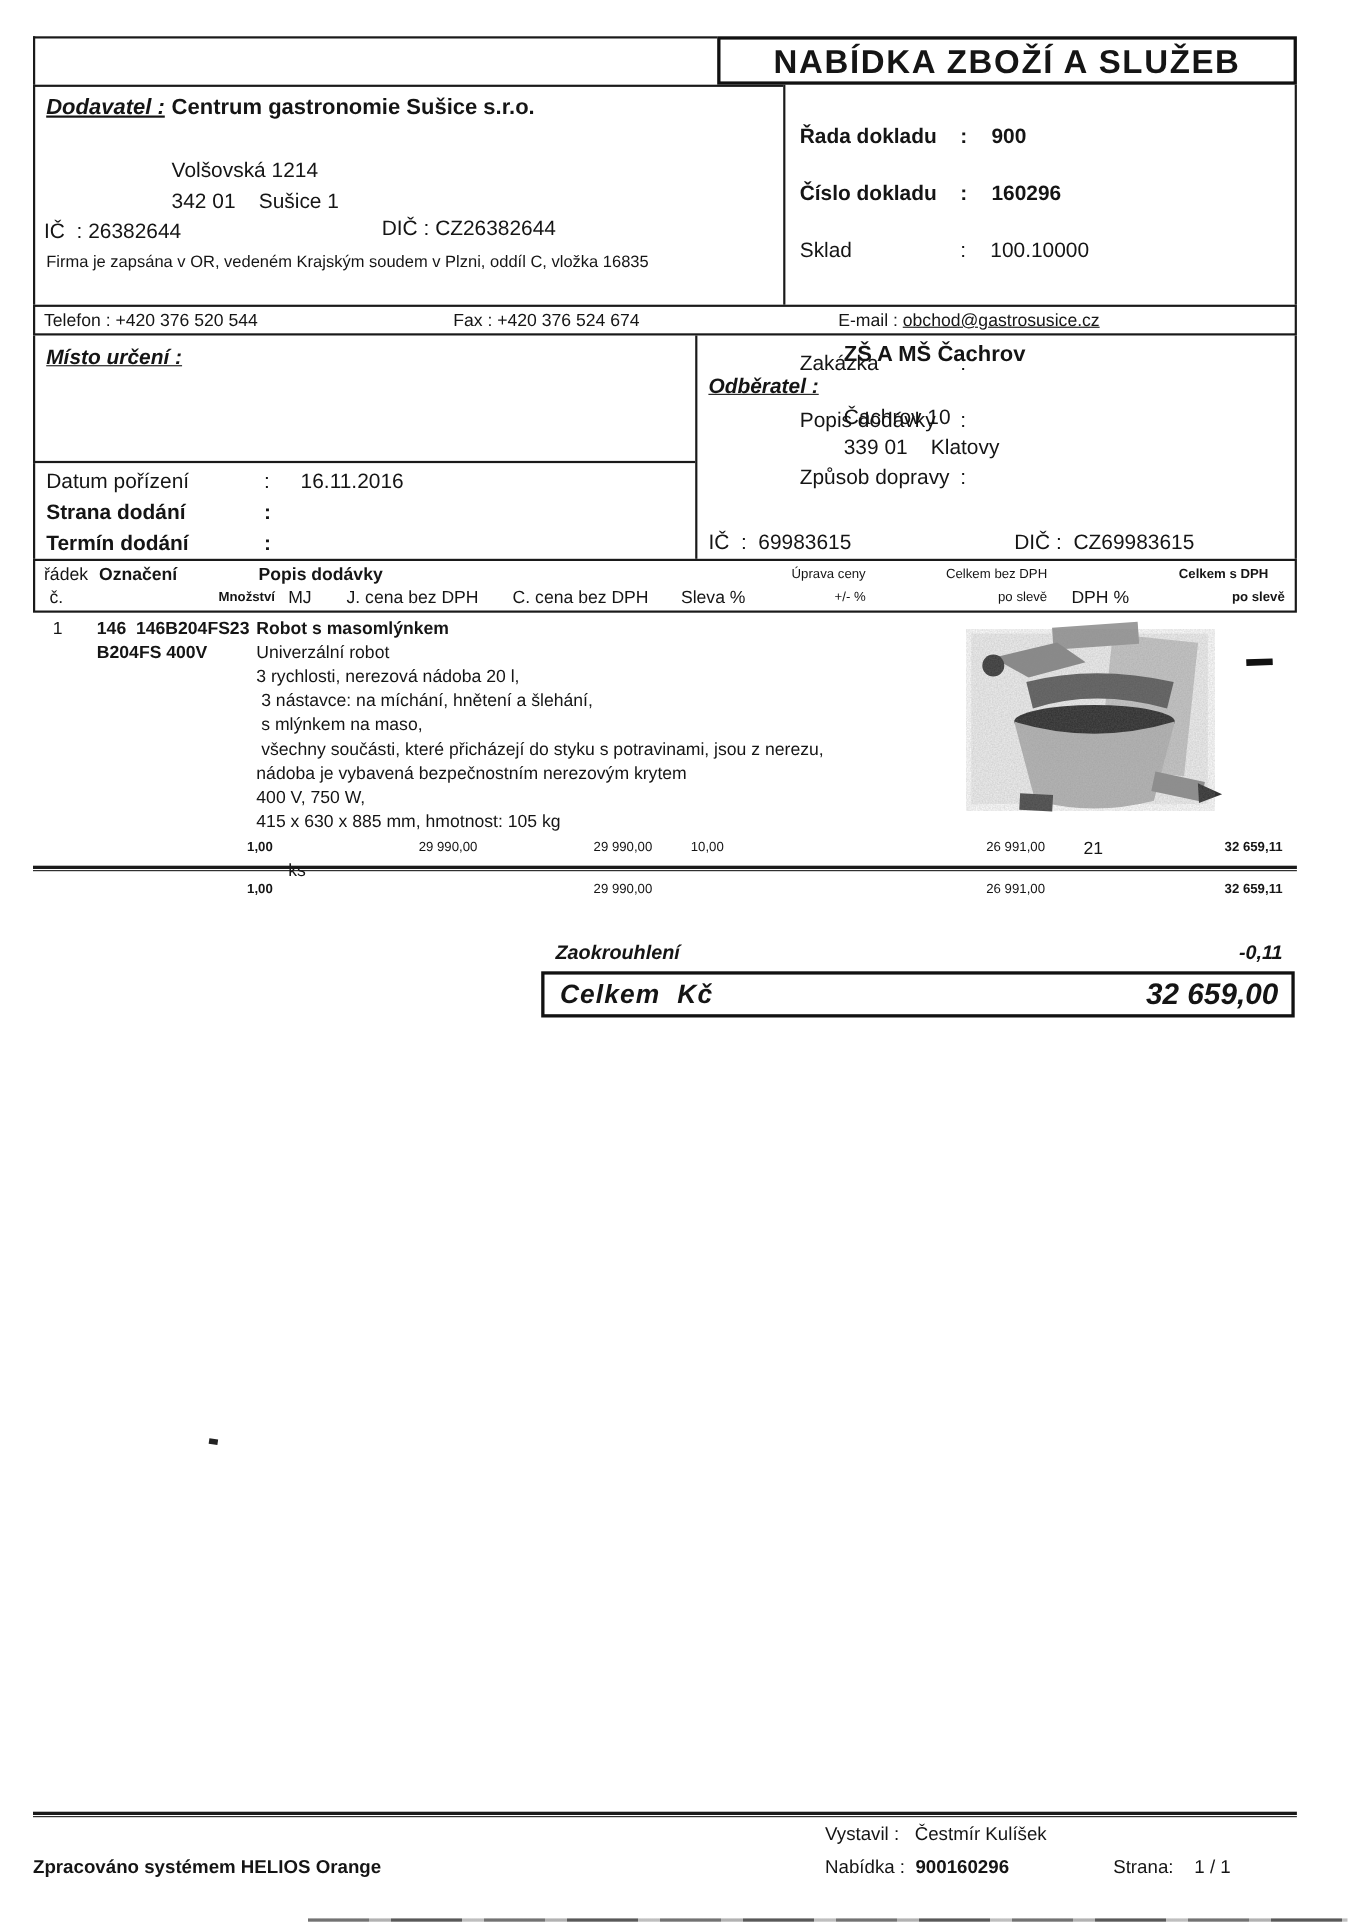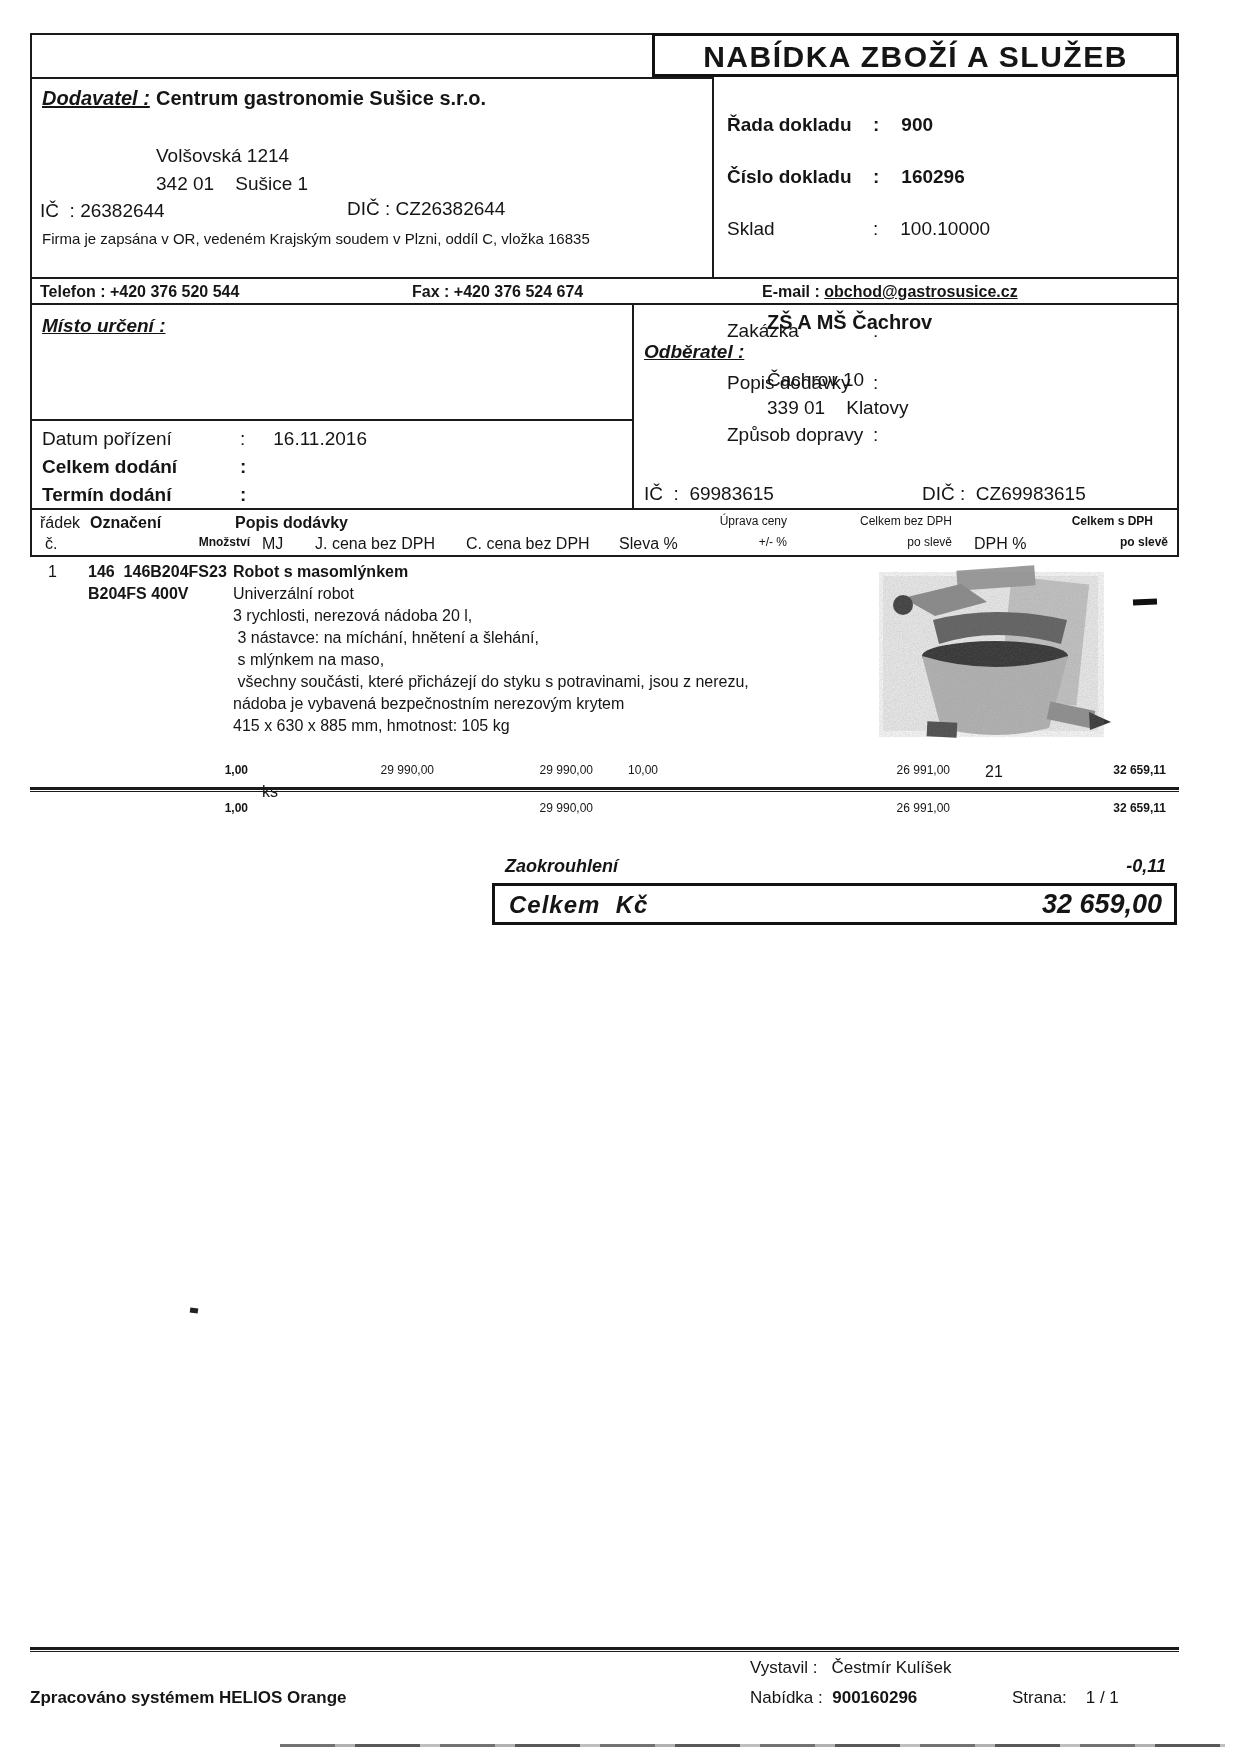--- a/index.html
+++ b/index.html
@@ -56,34 +56,34 @@
         <div class="docinfo-row b"><span class="lab">Řada dokladu</span><span>:</span><span class="val">900</span></div>
         <div class="docinfo-row b"><span class="lab">Číslo dokladu</span><span>:</span><span class="val">160296</span></div>
         <div class="docinfo-row"><span class="lab">Sklad</span><span>:</span><span class="val">100.10000</span></div>
         <div class="docinfo-row"><span class="lab"></span><span></span><span class="val"></span></div>
         <div class="docinfo-row"><span class="lab">Zakázka</span><span>:</span><span class="val"></span></div>
         <div class="docinfo-row"><span class="lab">Popis dodávky</span><span>:</span><span class="val"></span></div>
         <div class="docinfo-row"><span class="lab">Způsob dopravy</span><span>:</span><span class="val"></span></div>
       </div>
   </div>
 
-  <div class="box bt bb bl br" style="left:30px;top:277px;width:1149px;height:28px;font-weight:bold;">
+  <div class="box bt bb bl br" style="left:30px;top:277px;width:1149px;height:28px;">
     <span class="t f16" style="left:8px;top:4px;"><span>Telefon :</span> <span>+420 376 520 544</span></span>
     <span class="t f16" style="left:380px;top:4px;"><span>Fax :</span> <span>+420 376 524 674</span></span>
     <span class="t f16" style="left:730px;top:4px;"><span>E-mail :</span> <span class="u">obchod@gastrosusice.cz</span></span>
   </div>
 
   <div class="box bl bb" style="left:30px;top:305px;width:602px;height:116px;">
     <span class="t bi u f19" style="left:10px;top:10px;">Místo určení :</span>
   </div>
 
   <div class="box bl" style="left:30px;top:421px;width:602px;height:87px;padding:7px 0 0 10px;box-sizing:border-box;">
     <div>
         <div class="dates-row"><span class="lab">Datum pořízení</span><span>:</span><span class="val">16.11.2016</span></div>
-        <div class="dates-row b"><span class="lab">Celkem dodání</span><span>:</span><span class="val"></span></div>
+        <div class="dates-row b"><span class="lab">Strana dodání</span><span>:</span><span class="val"></span></div>
         <div class="dates-row b"><span class="lab">Termín dodání</span><span>:</span><span class="val"></span></div>
       </div>
   </div>
 
   <div class="box bl br" style="left:632px;top:305px;width:547px;height:203px;">
     <span class="t bi u f19" style="left:10px;top:8px;margin-top:28px;">Odběratel :</span>
     <span class="t b f20" style="left:133px;top:6px;">ZŠ A MŠ Čachrov</span>
     <span class="t f19" style="left:133px;top:64px;">Čachrov 10</span>
     <span class="t f19" style="left:133px;top:92px;">339 01    Klatovy</span>
     <span class="t f19" style="left:10px;top:178px;"><span>IČ</span>  <span>:</span>  <span>69983615</span></span>
@@ -113,20 +113,21 @@
   <span class="t f16 b" style="left:88px;top:563px;">146  146B204FS23</span>
   <span class="t f16 b" style="left:88px;top:585px;">B204FS 400V</span>
   <span class="t f16 b" style="left:233px;top:563px;">Robot s masomlýnkem</span>
   <div class="abs" style="left:233px;top:585px;">
       <div class="desc-line"><span>Univerzální robot</span></div>
       <div class="desc-line"><span>3 rychlosti, nerezová nádoba 20 l,</span></div>
       <div class="desc-line"><span> 3 nástavce: na míchání, hnětení a šlehání,</span></div>
       <div class="desc-line"><span> s mlýnkem na maso,</span></div>
       <div class="desc-line"><span> všechny součásti, které přicházejí do styku s potravinami, jsou z nerezu,</span></div>
       <div class="desc-line"><span>nádoba je vybavená bezpečnostním nerezovým krytem</span></div>
+      <div class="desc-line"><span>400 V, 750 W,</span></div>
       <div class="desc-line"><span>415 x 630 x 885 mm, hmotnost: 105 kg</span></div>
     </div>
 
   <div class="abs" style="left:865px;top:558px;width:255px;height:185px;">
     <svg width="255" height="185" viewBox="0 0 255 185">
       <defs>
         <filter id="grain" x="0" y="0" width="100%" height="100%">
           <feTurbulence type="fractalNoise" baseFrequency="0.75" numOctaves="2" result="n"></feTurbulence>
           <feColorMatrix in="n" type="matrix" values="0 0 0 0 0.25  0 0 0 0 0.25  0 0 0 0 0.25  0 0 0 0.75 0"></feColorMatrix>
         </filter>

